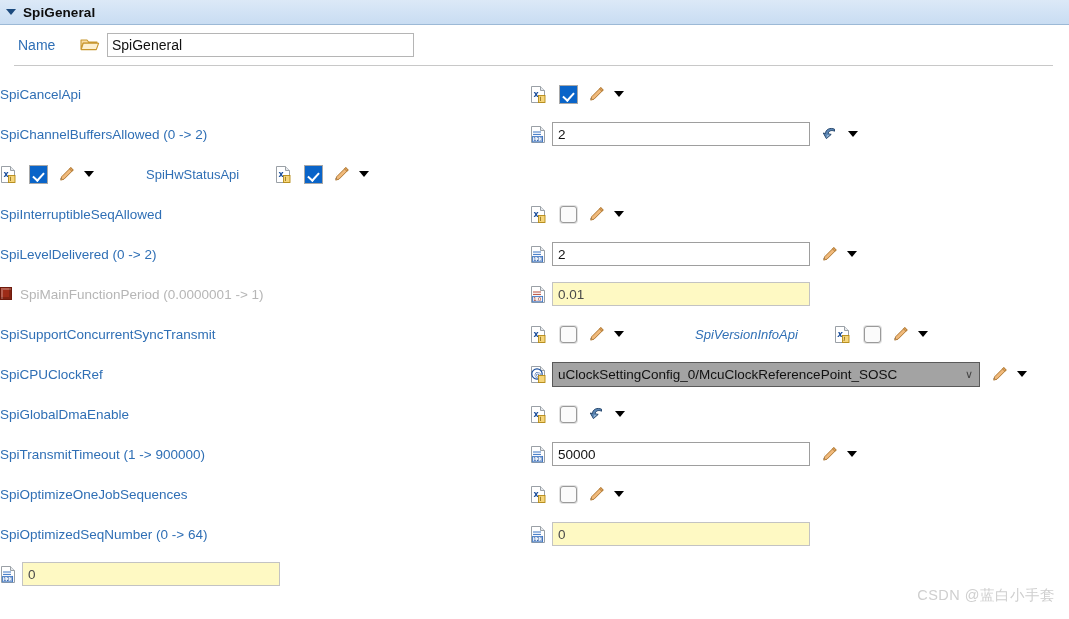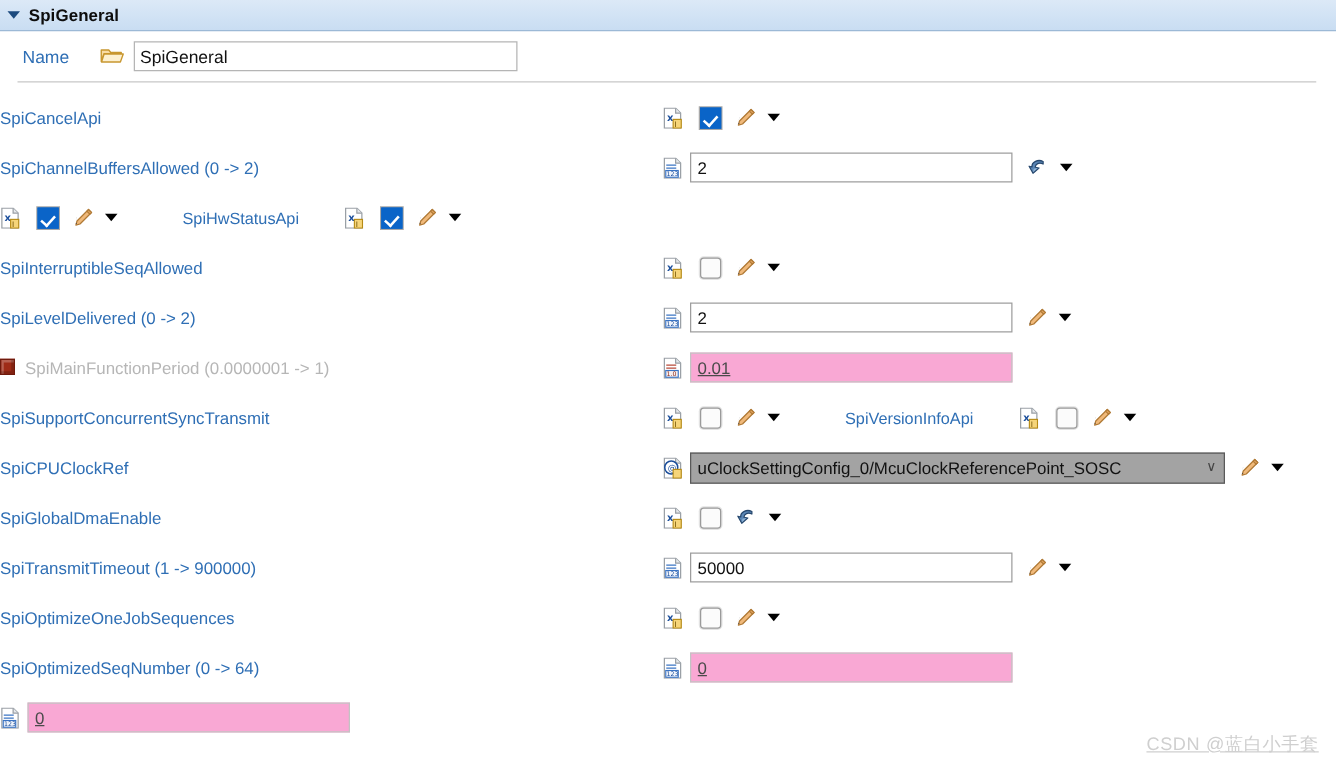--- a/index.html
+++ b/index.html
@@ -177,24 +177,23 @@
     background: #ffffff;
     font-family: "Liberation Sans", sans-serif;
     font-size: 13.5px;
     color: #111;
     padding: 0 5px;
     box-sizing: border-box;
     width: 258px;
     outline: none;
   }
   .txt-field.readonly {
-    background: #f9a8d4;
+    background: #fef9c3;
     border: 1px solid #c3c3c3;
     color: #4a4a4a;
-    text-decoration: underline;
   }
 
   
   .combo {
     height: 25px;
     border: 1px solid #5a5a5a;
     background: #a3a3a3;
     display: flex;
     align-items: center;
     box-sizing: border-box;
@@ -229,21 +228,20 @@
   
   .watermark {
     position: absolute;
     right: 14px;
     bottom: 14px;
     color: #cfcfcf;
     font-size: 14.5px;
     letter-spacing: 0.5px;
     user-select: none;
     white-space: nowrap;
-    text-decoration: underline;
   }
 </style>
 </head>
 <body>
 
 <div class="section-header">
   <div class="twisty"></div>
   <div class="section-title">SpiGeneral</div>
 </div>
 
@@ -416,21 +414,21 @@
           </svg></span>
         <div class="cbox unchecked"></div>
         <span class="ico ico-pencil"><svg width="17" height="17" viewBox="0 0 17 17">
             <path d="M12.8 1.6 l2.4 2.4 -9.2 9.2 -3.3 0.9 0.9 -3.3 z" fill="#f0b97a" stroke="#b07a36" stroke-width="1" stroke-linejoin="round"></path>
             <path d="M12.8 1.6 l2.4 2.4 -1.3 1.3 -2.4 -2.4 z" fill="#e2a45e" stroke="#b07a36" stroke-width="0.9"></path>
             <path d="M2.7 10.8 l0.9 -3.3 -0.1 0.1 -0.8 3.2 z" fill="#555"></path>
             <path d="M2.6 13.1 l1 -0.3 -0.7 -0.7 z" fill="#2b3a55"></path>
           </svg></span>
         <div class="caret"></div>
       </div>
-      <div class="ctrl-group" style="margin-left: 52px;">
+      <div class="ctrl-group" style="margin-left: 71px; font-style: italic;">
         <span class="col2-label" style="margin-right: 36px;">SpiVersionInfoApi</span>
         <span class="ico ico-xdoc"><svg width="16" height="17" viewBox="0 0 16 17">
             <path d="M1.5 0.5 h9 l4 4 v12 h-13 z" fill="#ffffff" stroke="#9aa0a6" stroke-width="1"></path>
             <path d="M10.5 0.5 v4 h4" fill="#e6e9ed" stroke="#9aa0a6" stroke-width="1"></path>
             <text x="3.5" y="11" font-family="DejaVu Sans" font-size="8" font-weight="bold" fill="#1b4e9b">x</text>
             <rect x="8.5" y="9.5" width="6.5" height="7" fill="#f6d57a" stroke="#b68a14" stroke-width="0.9"></rect>
             <text x="9.6" y="15.4" font-family="DejaVu Sans" font-size="6" fill="#6b4e00">I</text>
           </svg></span>
         <div class="cbox unchecked"></div>
         <span class="ico ico-pencil"><svg width="17" height="17" viewBox="0 0 17 17">

